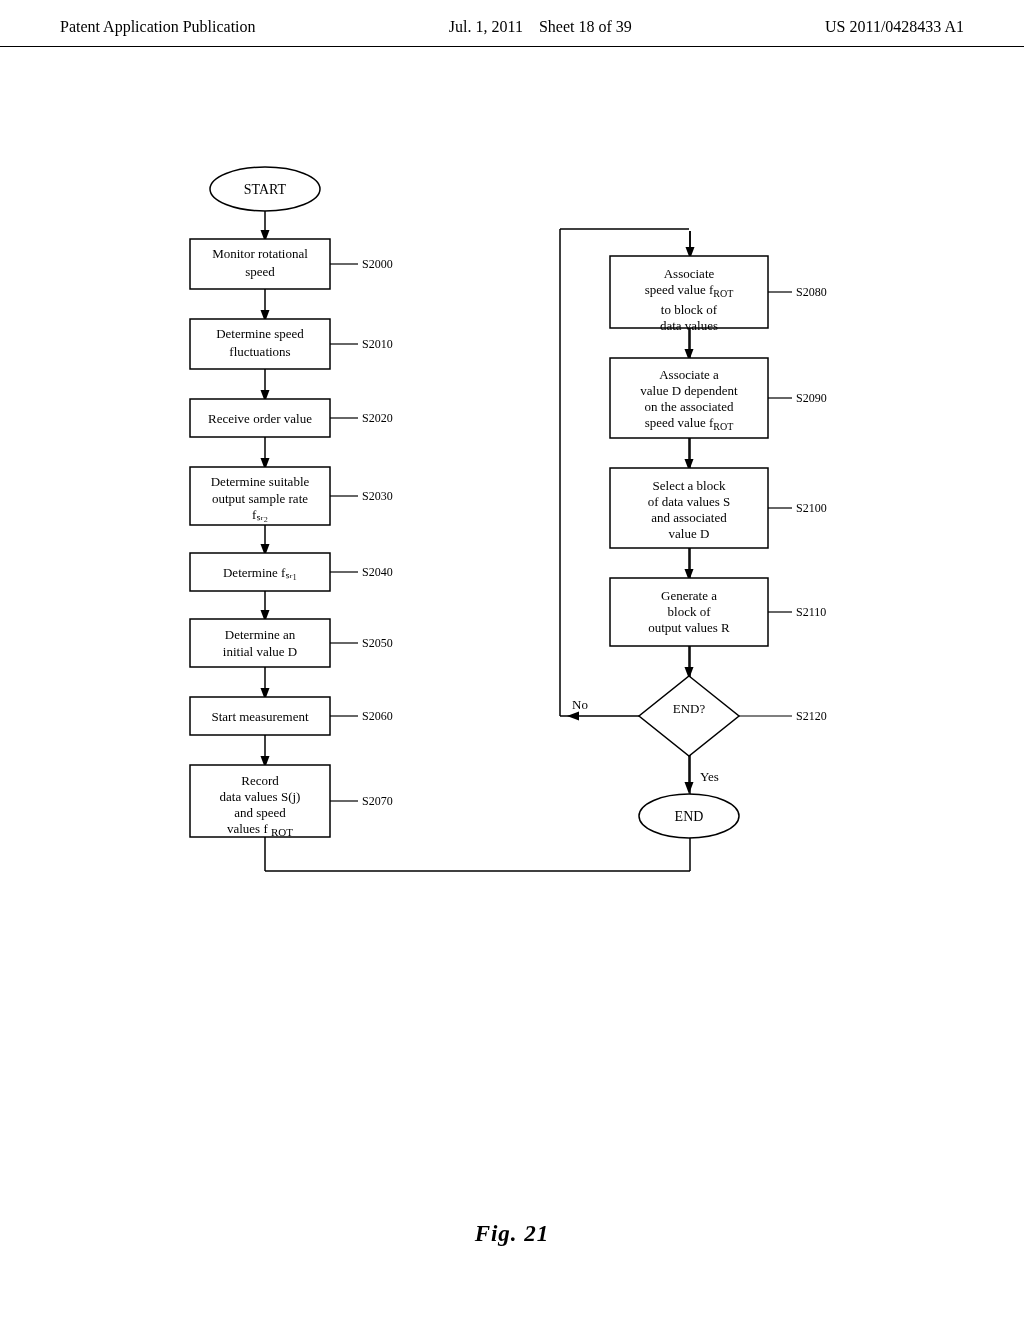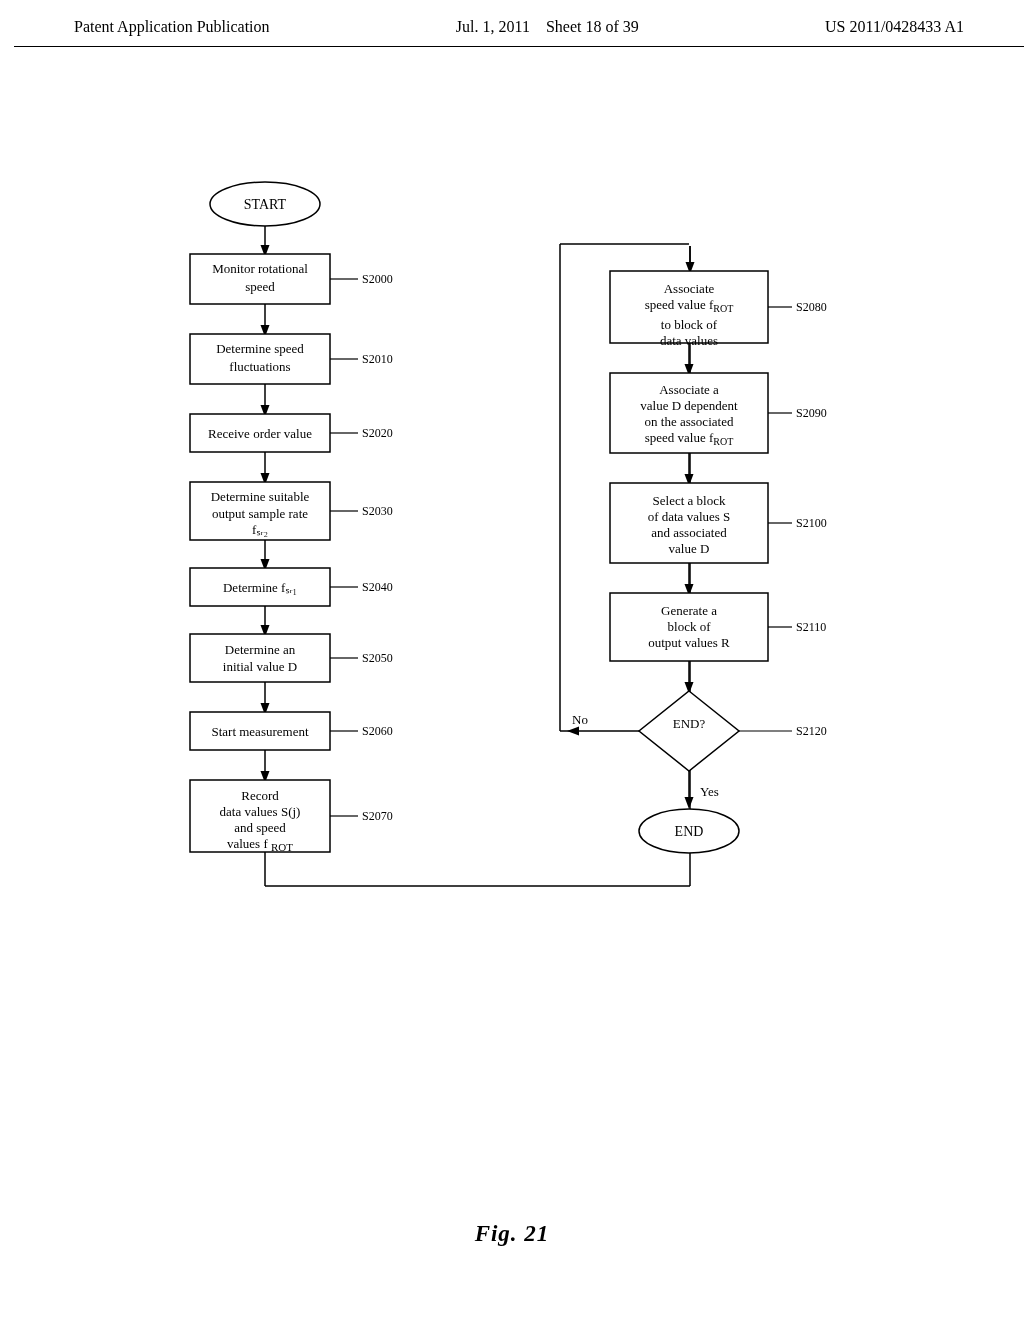--- a/index.html
+++ b/index.html
@@ -12,34 +12,33 @@
       position: relative;
     }
 
     
     .header {
       display: flex;
       justify-content: space-between;
       align-items: center;
       padding: 18px 60px 10px 60px;
       border-bottom: 1px solid #000;
-      margin-left: 14px;
     }
 
     
     .content {
       position: relative;
       width: 100%;
       height: calc(100% - 60px);
     }
 
     
     .flowchart {
       position: absolute;
-      top: 99px;
+      top: 84px;
       left: 80px;
       width: 860px;
       height: 1000px;
     }
 
     
     .flowchart svg {
       width: 100%;
       height: 100%;
     }

